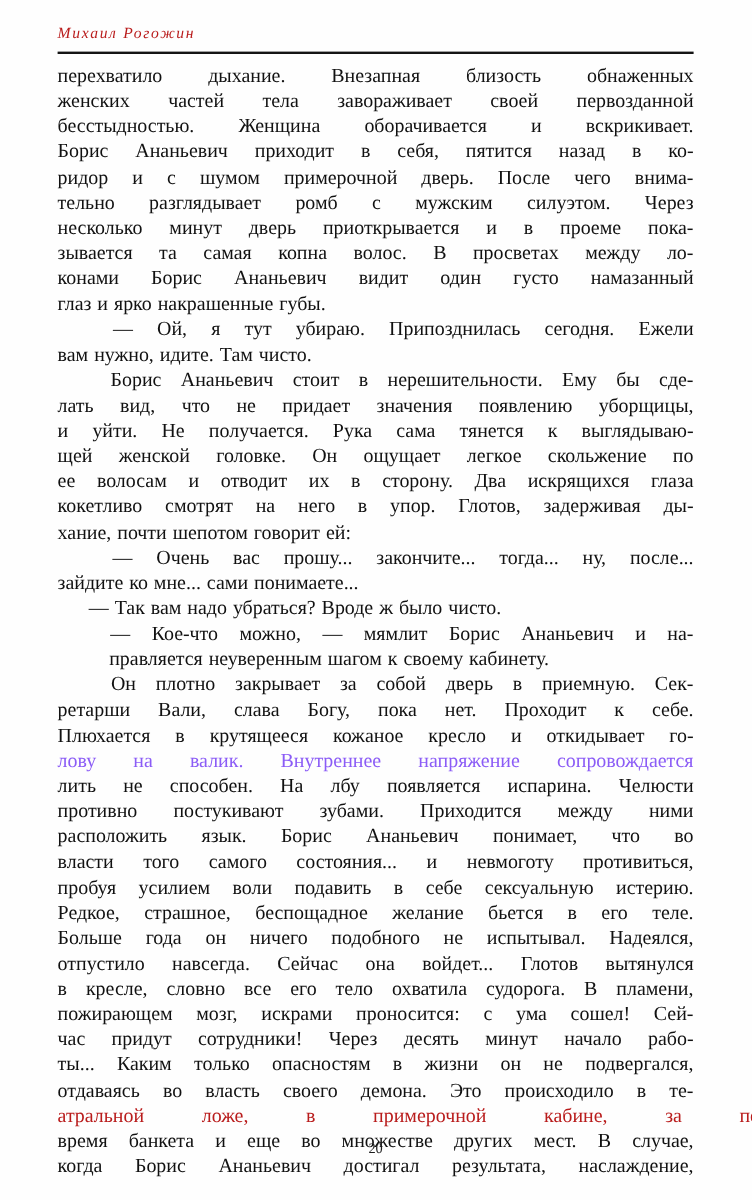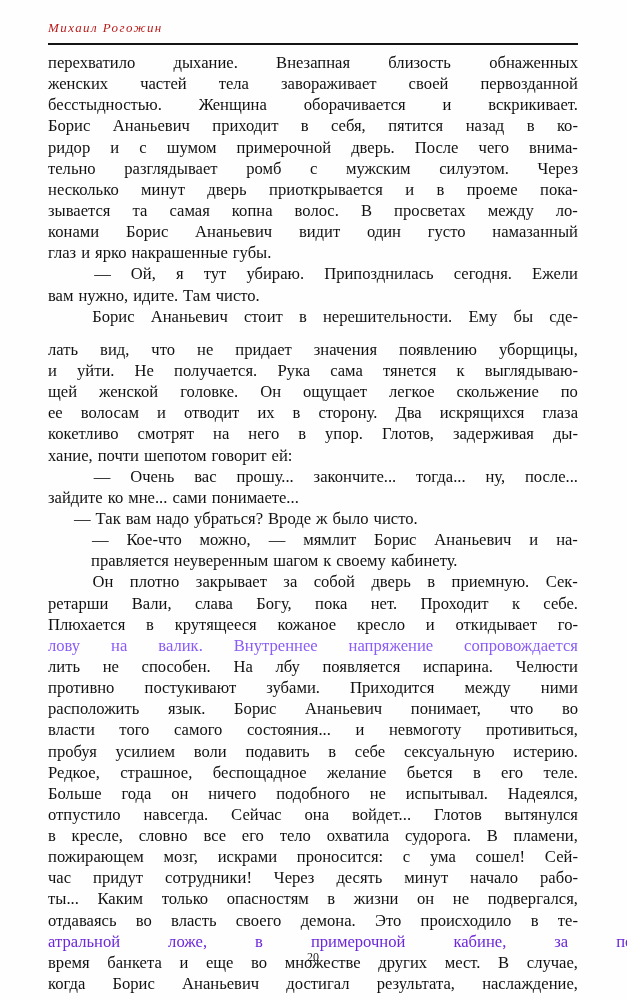--- a/index.html
+++ b/index.html
@@ -227,21 +227,21 @@
         <span class="indent"></span>
         <span class="w">Борис</span>
         <span class="w">Ананьевич</span>
         <span class="w">стоит</span>
         <span class="w">в</span>
         <span class="w">нерешительности.</span>
         <span class="w">Ему</span>
         <span class="w">бы</span>
         <span class="w">сде-</span>
       </div>
-      <div class="ln" style="color: rgb(17, 17, 17); margin-top: 12px;">
+      <div class="ln" style="color: rgb(17, 17, 17);">
         <span class="w">лать</span>
         <span class="w">вид,</span>
         <span class="w">что</span>
         <span class="w">не</span>
         <span class="w">придает</span>
         <span class="w">значения</span>
         <span class="w">появлению</span>
         <span class="w">уборщицы,</span>
       </div>
       <div class="ln" style="color: rgb(17, 17, 17);">
@@ -508,21 +508,21 @@
         <span class="w">отдаваясь</span>
         <span class="w">во</span>
         <span class="w">власть</span>
         <span class="w">своего</span>
         <span class="w">демона.</span>
         <span class="w">Это</span>
         <span class="w">происходило</span>
         <span class="w">в</span>
         <span class="w">те-</span>
       </div>
-      <div class="ln" style="color: #6d28d9; gap: 48px;">
+      <div class="ln" style="color: #b91c1c; gap: 48px;">
         <span class="w">атральной</span>
         <span class="w">ложе,</span>
         <span class="w">в</span>
         <span class="w">примерочной</span>
         <span class="w">кабине,</span>
         <span class="w">за</span>
         <span class="w">портьерой</span>
         <span class="w">во</span>
       </div>
       <div class="ln" style="color: rgb(17, 17, 17);">

